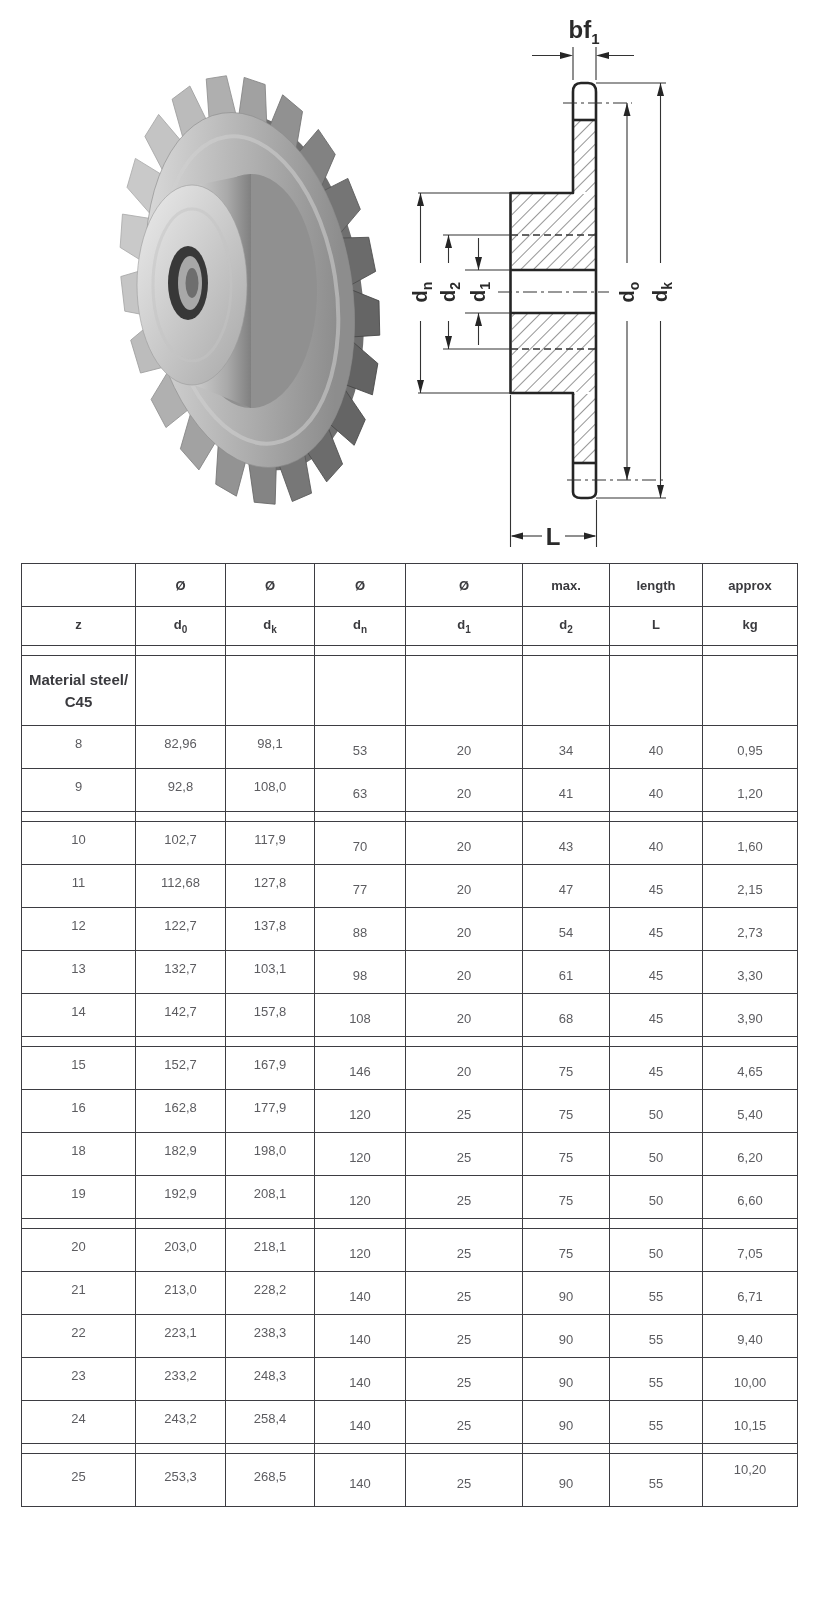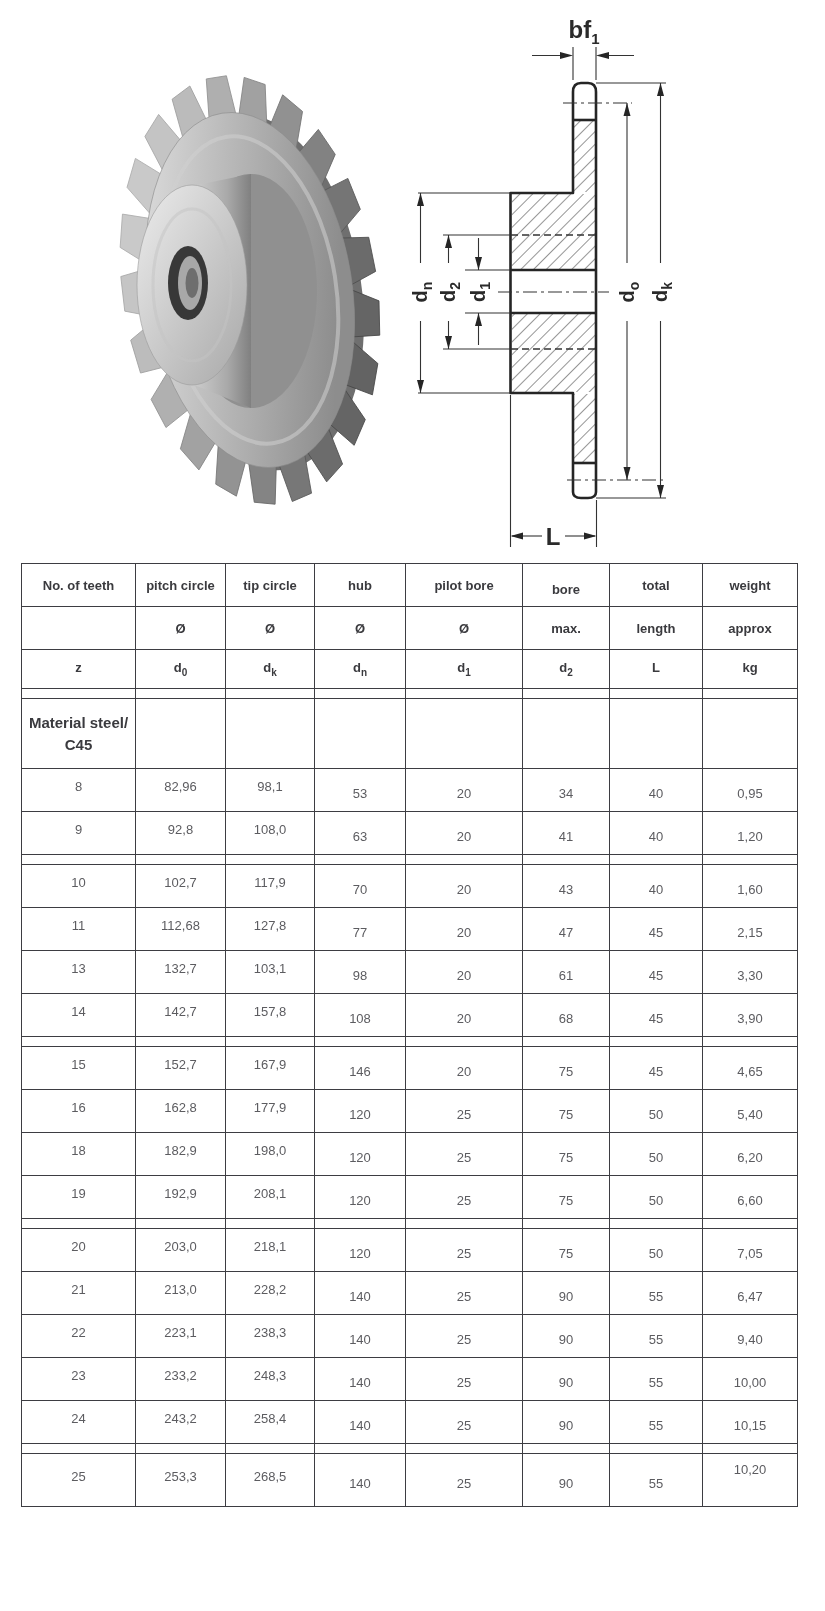--- a/index.html
+++ b/index.html
@@ -193,30 +193,20 @@
       <col style="width:114px">
         <col style="width:90px">
         <col style="width:89px">
         <col style="width:91px">
       <col style="width:117px">
         <col style="width:87px">
         <col style="width:93px">
         <col style="width:95px">
     </colgroup>
     <thead>
-      <tr class="hrow1">
-        <th>No. of teeth</th>
-        <th>pitch circle</th>
-        <th>tip circle</th>
-        <th>hub</th>
-        <th>pilot bore</th>
-        <th class="h-lo">bore</th>
-        <th>total</th>
-        <th>weight</th>
-      </tr>
       <tr class="hrow2">
         <th></th>
         <th>Ø</th>
         <th>Ø</th>
         <th>Ø</th>
         <th>Ø</th>
         <th>max.</th>
         <th>length</th>
         <th>approx</th>
       </tr>
@@ -299,20 +289,30 @@
           <td class="hi col-z">11</td>
           <td class="hi col-d0">112,68</td>
           <td class="hi col-dk">127,8</td>
           <td class="lo col-dn">77</td>
           <td class="lo col-d1">20</td>
           <td class="lo col-d2">47</td>
           <td class="lo col-L">45</td>
           <td class="lo col-kg">2,15</td>
         </tr>
         <tr class="data-row">
+          <td class="hi col-z">12</td>
+          <td class="hi col-d0">122,7</td>
+          <td class="hi col-dk">137,8</td>
+          <td class="lo col-dn">88</td>
+          <td class="lo col-d1">20</td>
+          <td class="lo col-d2">54</td>
+          <td class="lo col-L">45</td>
+          <td class="lo col-kg">2,73</td>
+        </tr>
+        <tr class="data-row">
           <td class="hi col-z">13</td>
           <td class="hi col-d0">132,7</td>
           <td class="hi col-dk">103,1</td>
           <td class="lo col-dn">98</td>
           <td class="lo col-d1">20</td>
           <td class="lo col-d2">61</td>
           <td class="lo col-L">45</td>
           <td class="lo col-kg">3,30</td>
         </tr>
         <tr class="data-row">
@@ -396,21 +396,21 @@
           <td class="lo col-kg">7,05</td>
         </tr>
         <tr class="data-row">
           <td class="hi col-z">21</td>
           <td class="hi col-d0">213,0</td>
           <td class="hi col-dk">228,2</td>
           <td class="lo col-dn">140</td>
           <td class="lo col-d1">25</td>
           <td class="lo col-d2">90</td>
           <td class="lo col-L">55</td>
-          <td class="lo col-kg">6,47</td>
+          <td class="lo col-kg">6,71</td>
         </tr>
         <tr class="data-row">
           <td class="hi col-z">22</td>
           <td class="hi col-d0">223,1</td>
           <td class="hi col-dk">238,3</td>
           <td class="lo col-dn">140</td>
           <td class="lo col-d1">25</td>
           <td class="lo col-d2">90</td>
           <td class="lo col-L">55</td>
           <td class="lo col-kg">9,40</td>

